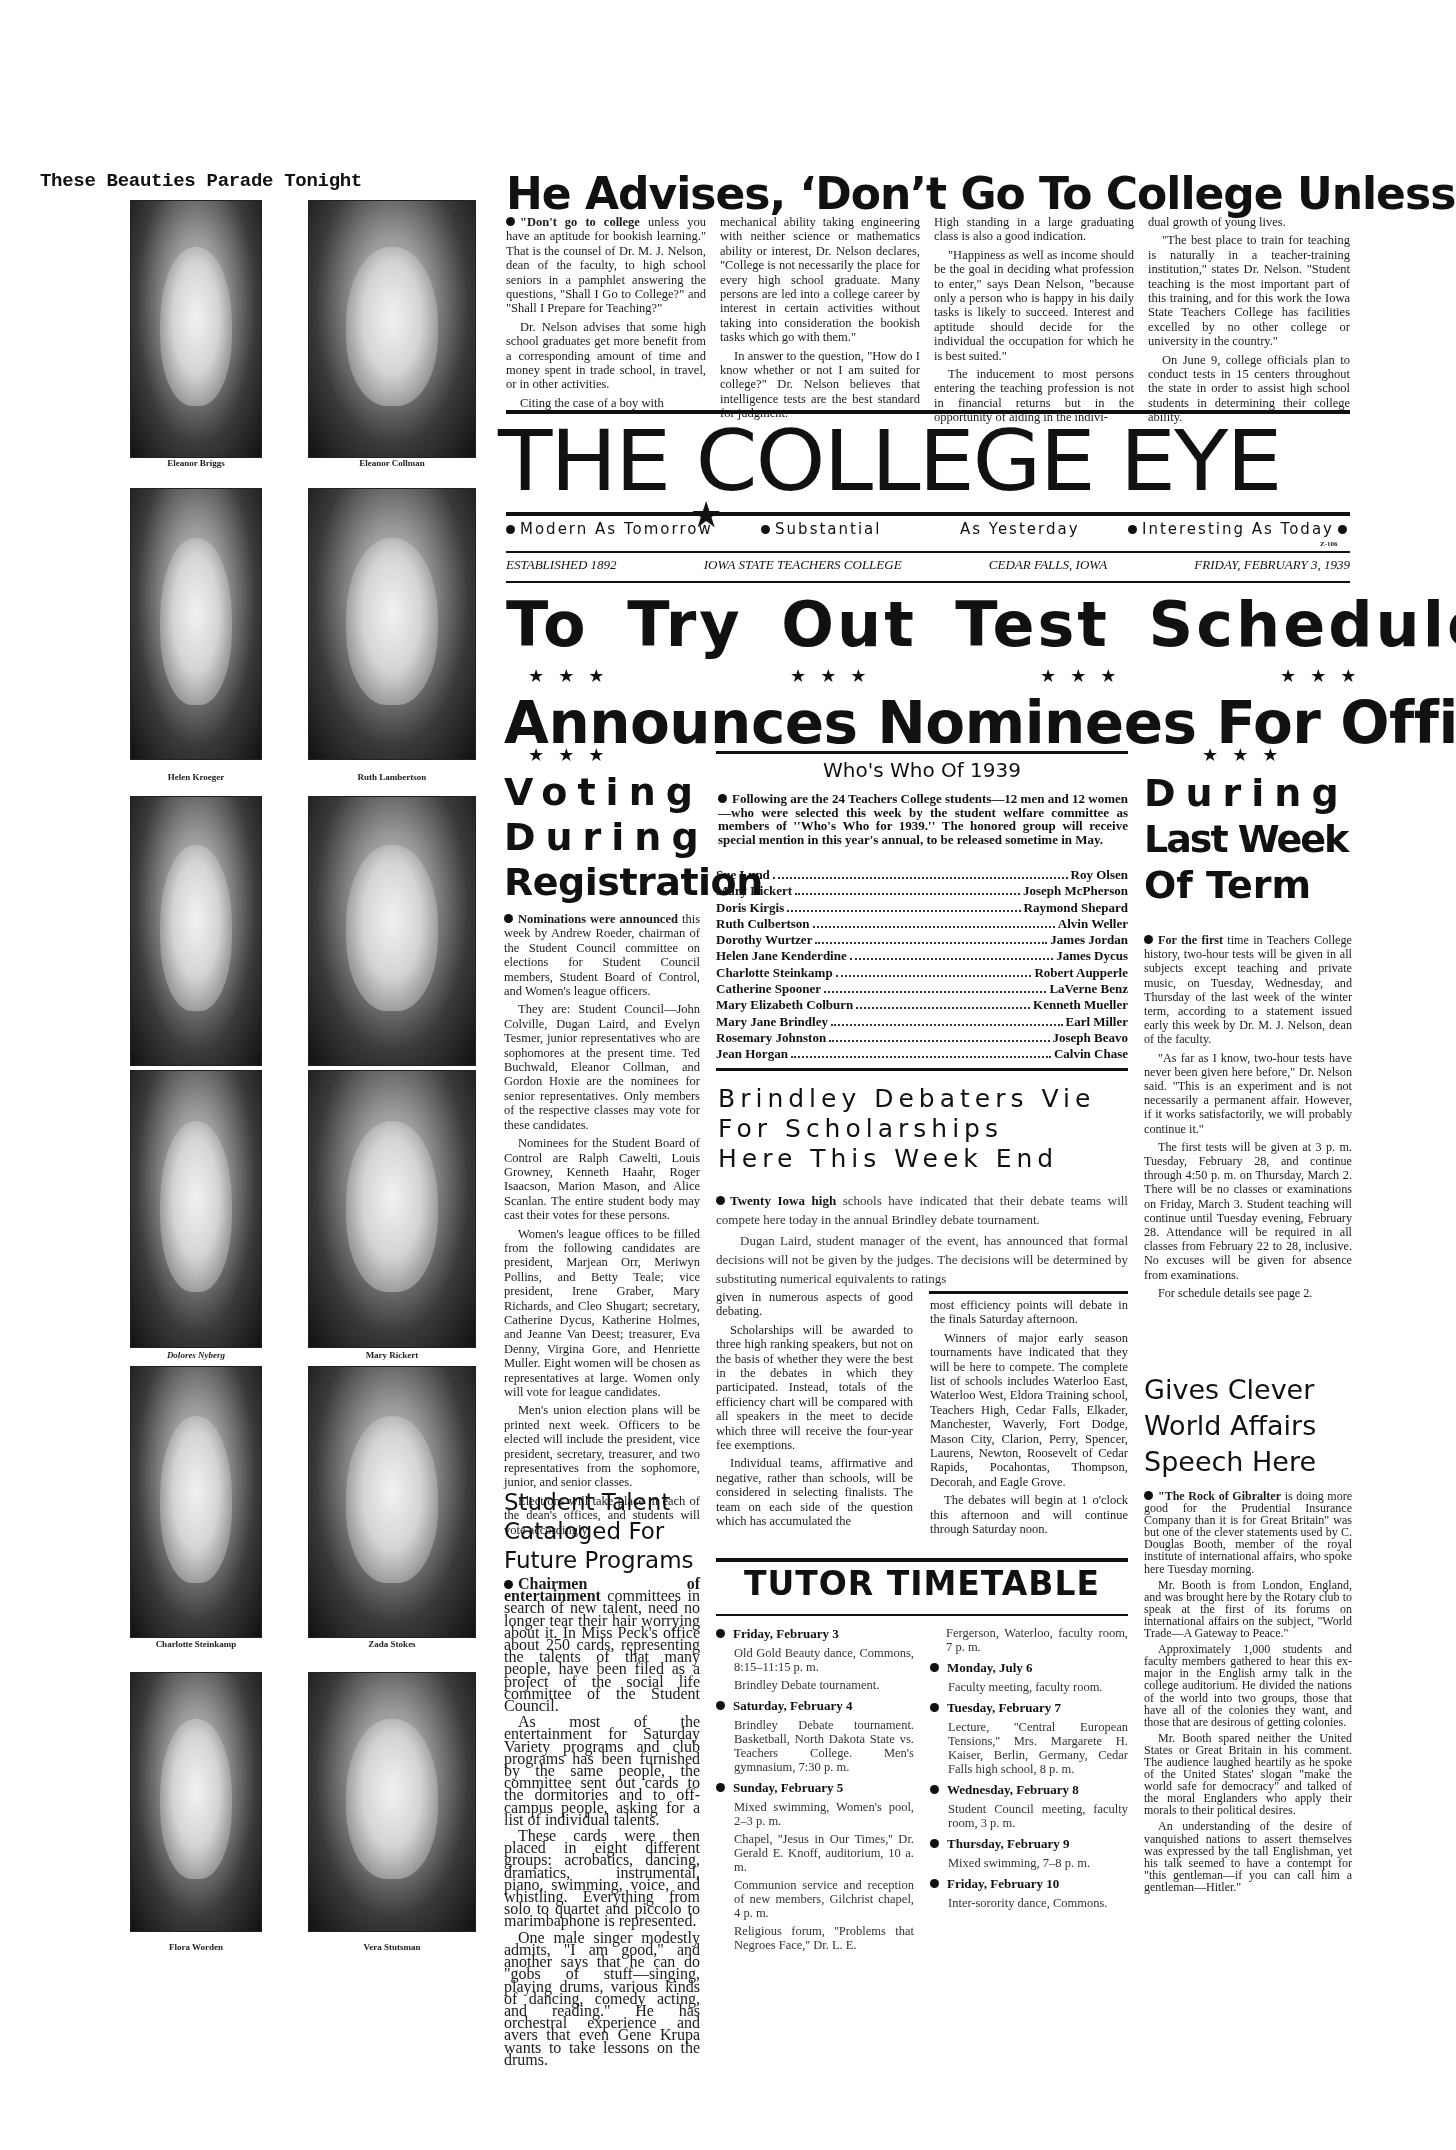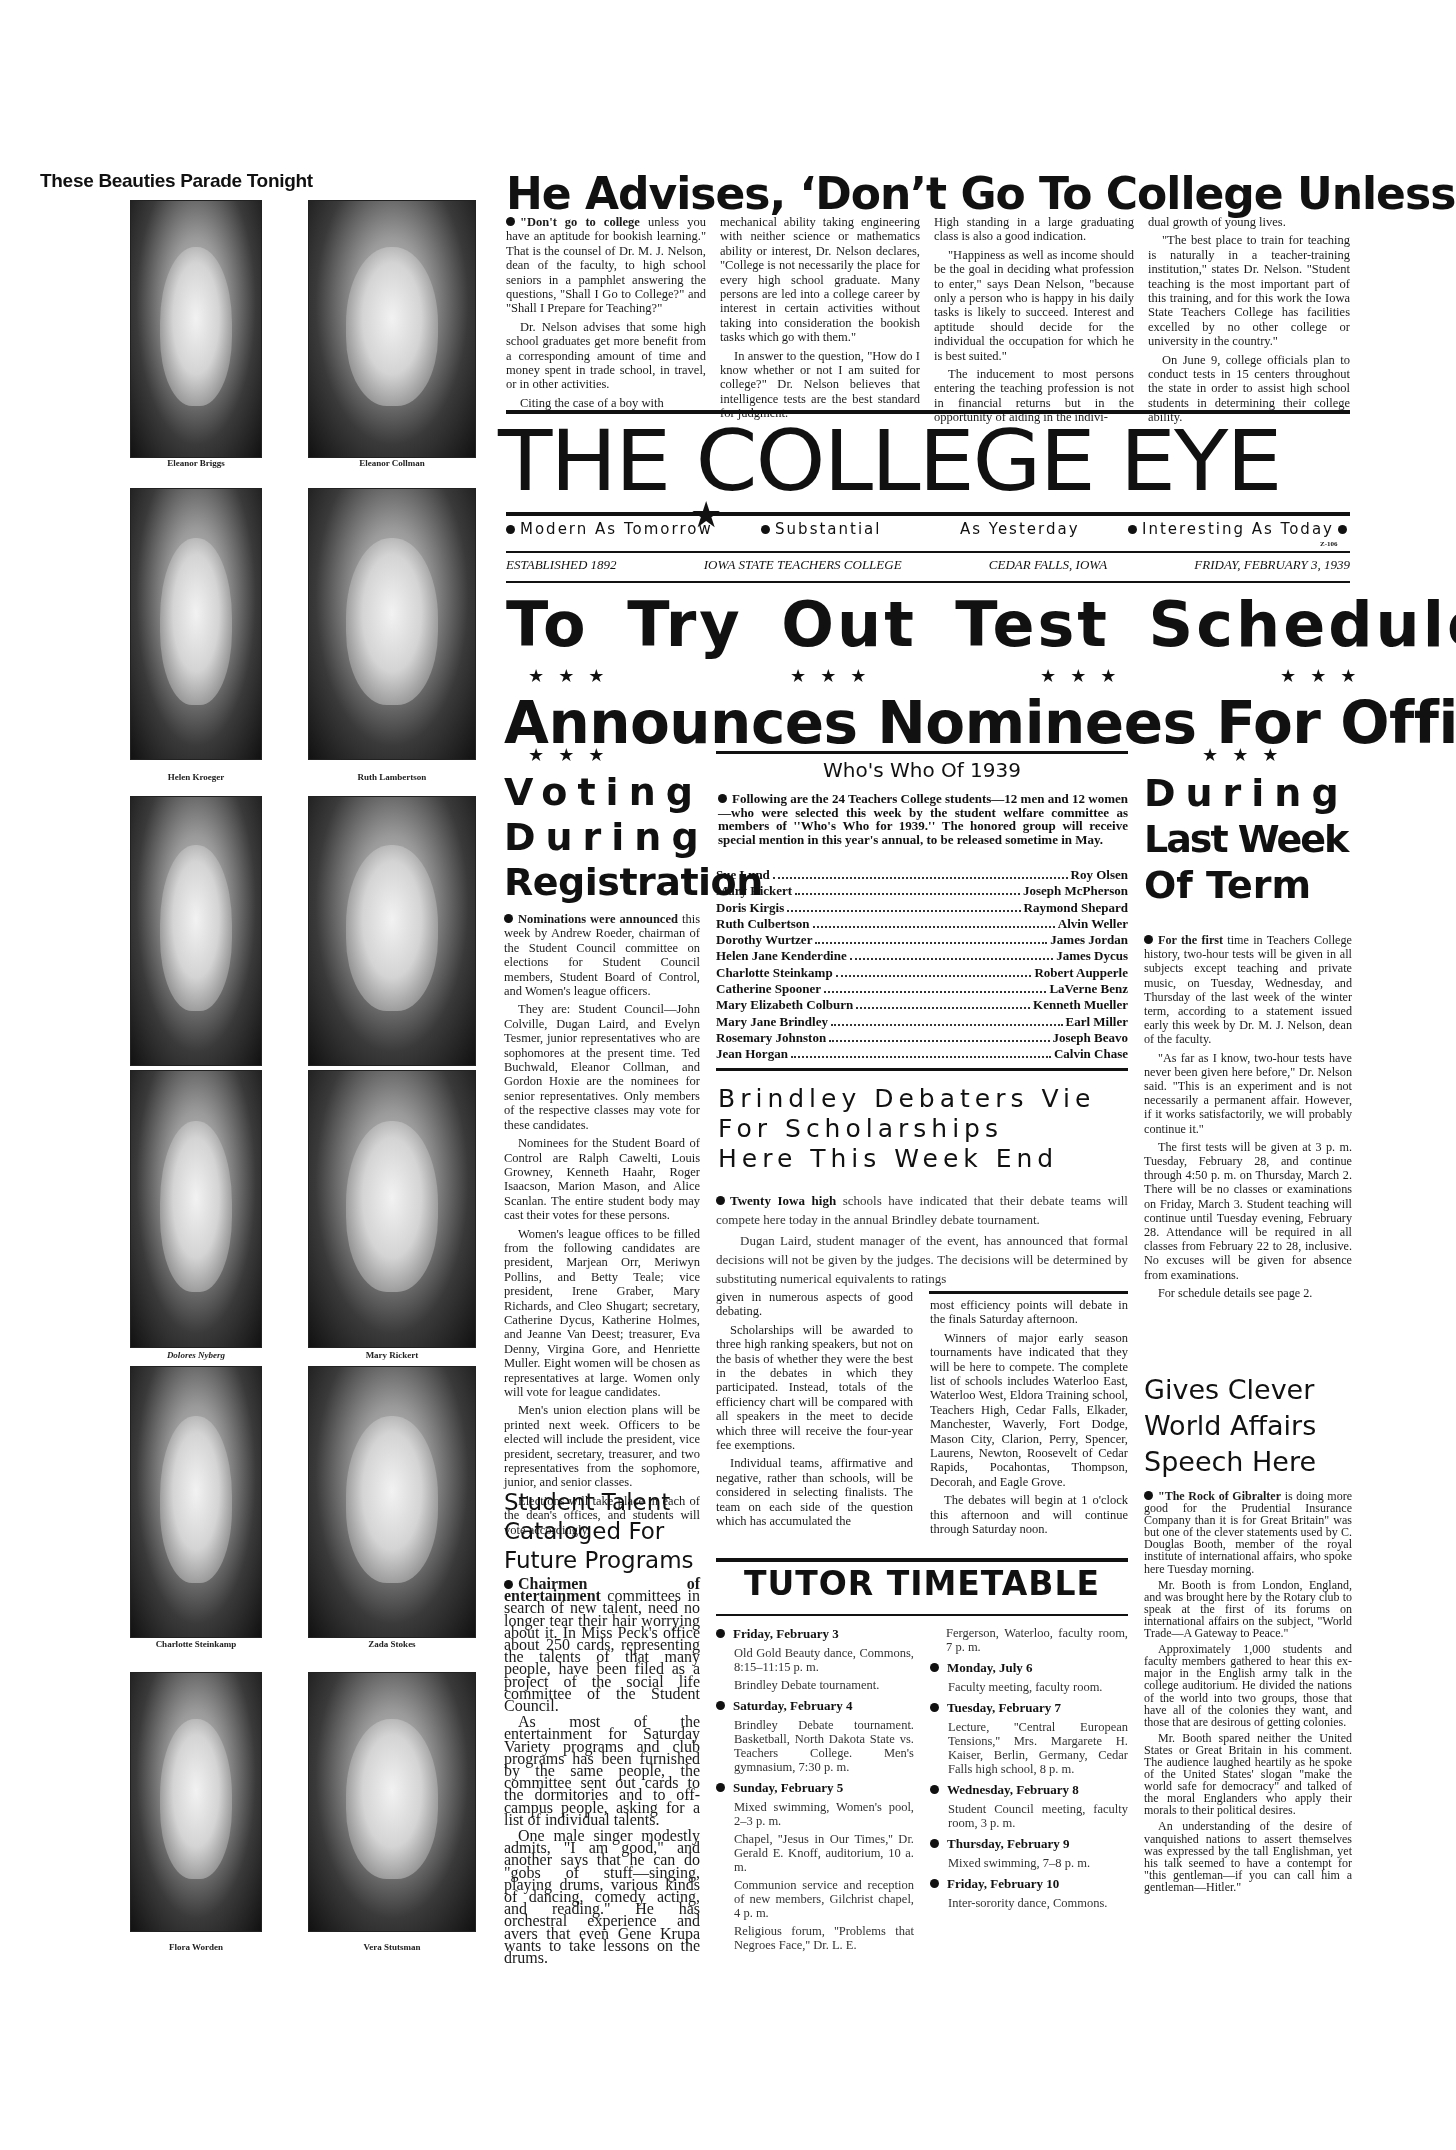--- a/index.html
+++ b/index.html
@@ -19,21 +19,21 @@
   .stars { position: absolute; font-family: "DejaVu Sans", sans-serif; font-size: 18px; letter-spacing: 14px; color: #111; }
   .head-big { font-family: "DejaVu Sans", sans-serif; font-weight: bold; color: #111; white-space: nowrap; }
   .who-row { display: flex; align-items: baseline; font-family: "Liberation Serif", serif; font-weight: bold; font-size: 13px; line-height: 16.3px; }
   .who-row .dots { flex: 1; border-bottom: 2px dotted #333; margin: 0 3px 3px 3px; }
   .tt-day { font-family: "Liberation Serif", serif; font-weight: bold; font-size: 13px; margin-top: 6px; }
   .tt-ev { font-family: "Liberation Serif", serif; font-size: 12.5px; line-height: 14px; padding-left: 18px; text-align: justify; color: #333; margin-top: 4px; }
 </style>
 </head>
 <body>
 
-<div class="abs sansb" style="left:40px; top:170px; font-size:19px; font-family:Liberation Sans, sans-serif; font-weight:bold; letter-spacing:-0.3px;text-align:center;">These Beauties Parade Tonight</div>
+<div class="abs sansb" style="left:40px; top:170px; font-size:19px; font-family:Liberation Mono, monospace; font-weight:bold; letter-spacing:-0.3px;text-align:center;">These Beauties Parade Tonight</div>
 
 <div id="photo-grid">
     <div class="photo" style="left: 130px; top: 200px; width: 132px; height: 258px;">
       <div class="face"></div>
     </div>
     <div class="caption" style="left: 111px; top: 458px;">Eleanor Briggs</div>
     <div class="photo" style="left: 308px; top: 200px; width: 168px; height: 258px;">
       <div class="face"></div>
     </div>
     <div class="caption" style="left: 307px; top: 458px;">Eleanor Collman</div>
@@ -144,20 +144,21 @@
 </div>
 
 <div class="abs" style="left:504px; top:1488px; font-family:'DejaVu Sans', sans-serif; font-size:23px; line-height:29px;">
   <div>Student Talent</div>
   <div>Cataloged For</div>
   <div>Future Programs</div>
 </div>
 <div class="abs body-text" style="left:504px; top:1578px; width:196px; font-size:16px; line-height:12.2px;">
   <p class="lead"><span class="bullet"></span><b>Chairmen of entertainment</b><span> committees in search of new talent, need no longer tear their hair worrying about it. In Miss Peck's office about 250 cards, representing the talents of that many people, have been filed as a project of the social life committee of the Student Council.</span></p>
   <p>As most of the entertainment for Saturday Variety programs and club programs has been furnished by the same people, the committee sent out cards to the dormitories and to off-campus people, asking for a list of individual talents.</p>
+  <p>These cards were then placed in eight different groups: acrobatics, dancing, dramatics, instrumental, piano, swimming, voice, and whistling. Everything from solo to quartet and piccolo to marimbaphone is represented.</p>
   <p>One male singer modestly admits, "I am good," and another says that he can do "gobs of stuff—singing, playing drums, various kinds of dancing, comedy acting, and reading." He has orchestral experience and avers that even Gene Krupa wants to take lessons on the drums.</p>
 </div>
 
 <div class="rule" style="left:716px; top:751px; width:412px; height:3px;"></div>
 <div class="abs" style="left:716px; top:758px; width:412px; text-align:center; font-family:'DejaVu Sans', sans-serif; font-size:20px;">Who's Who Of 1939</div>
 <div class="abs" style="left:718px; top:792px; width:410px; font-family:'Liberation Serif', serif; font-weight:bold; font-size:13px; line-height:13.5px; text-align:justify;">
   <span class="bullet"></span><span>Following are the 24 Teachers College students</span><span>—12 men and 12 women—who were selected this week by the student welfare committee as members of ''Who's Who for 1939.'' The honored group will receive special mention in this year's annual, to be released sometime in May.</span>
 </div>
 <div class="abs" id="whoswho-list" style="left:716px; top:867px; width:412px;">
     <div class="who-row">

